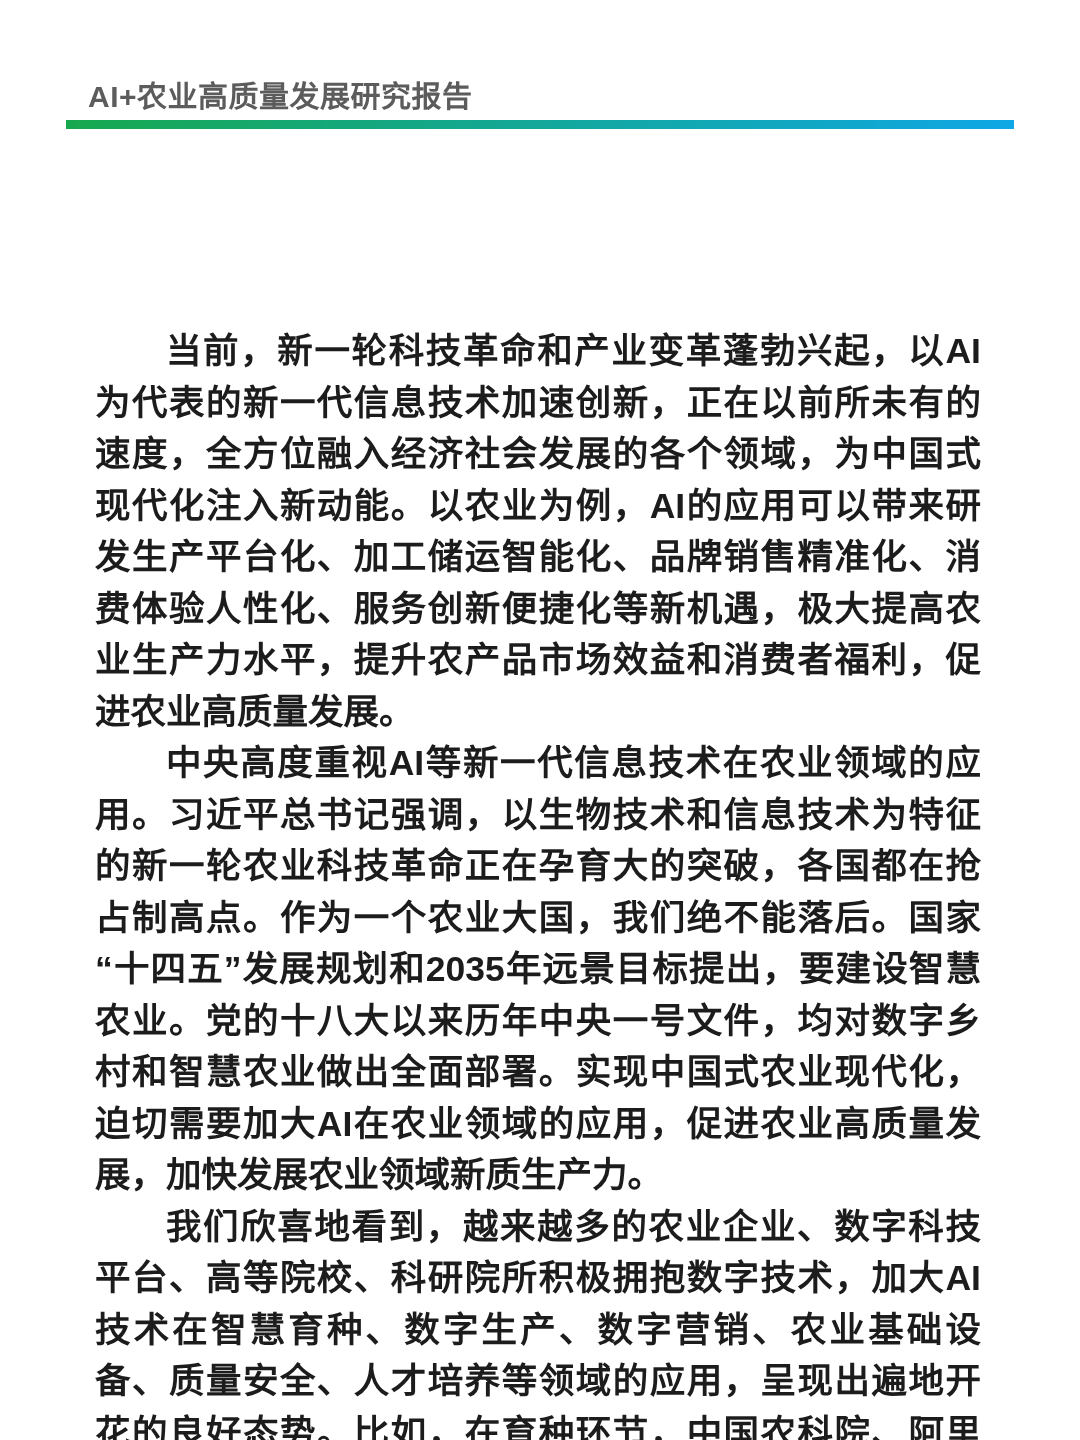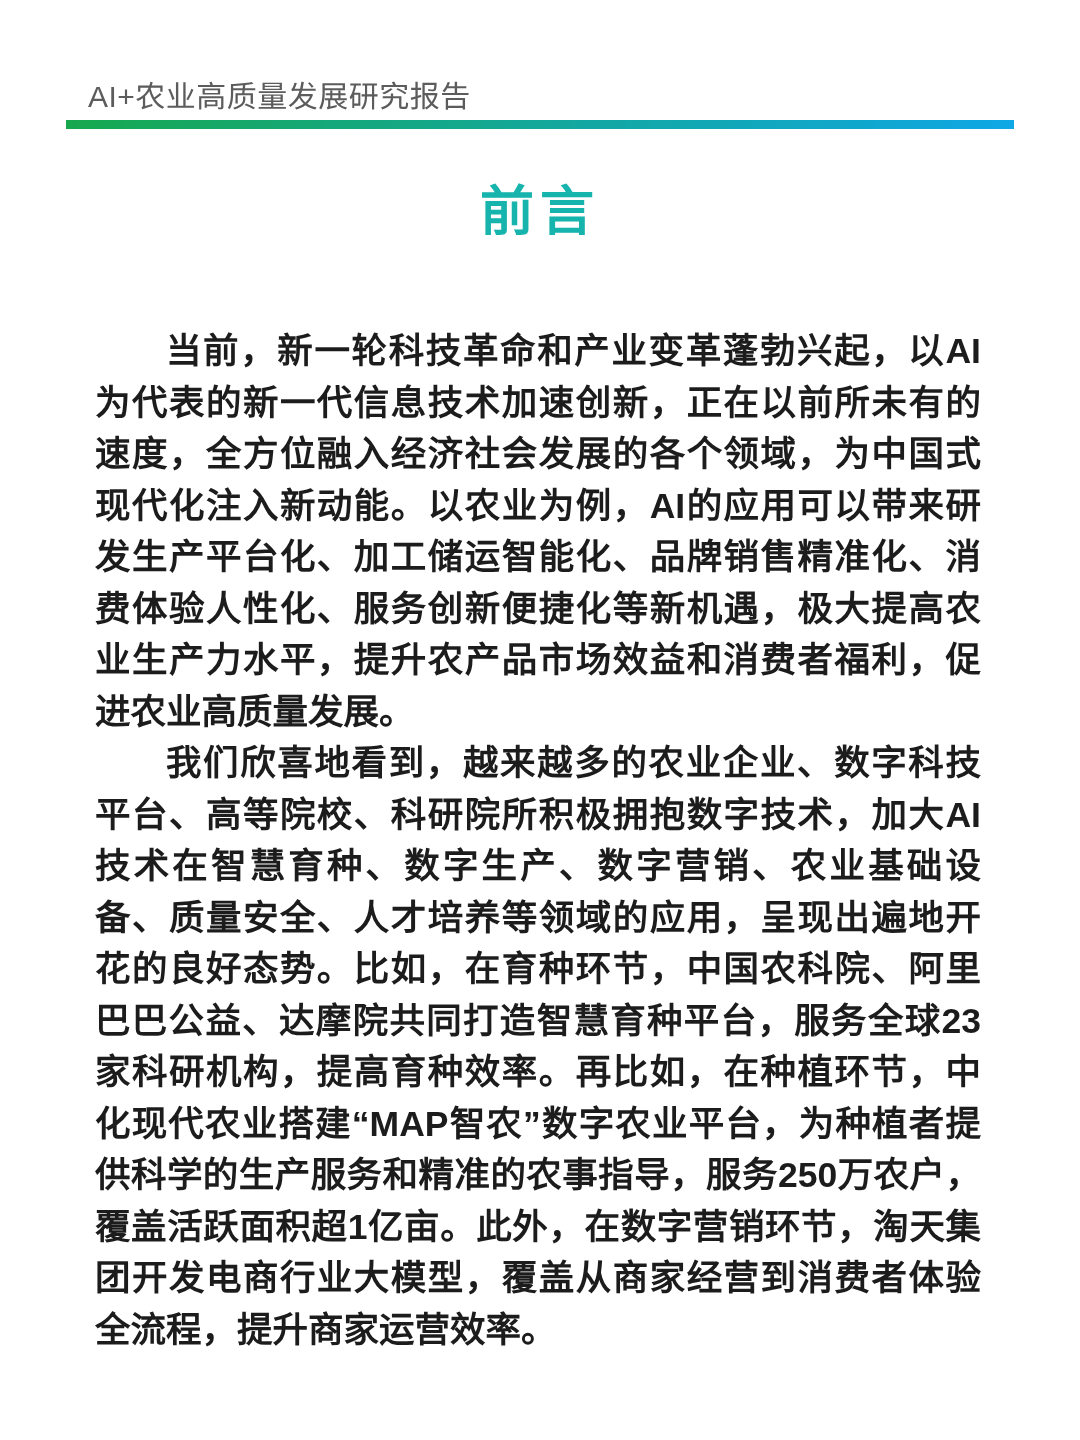--- a/index.html
+++ b/index.html
@@ -30,21 +30,21 @@
 
   .doc-header-title {
     position: absolute;
     left: 88px;
     top: 77px;
     font-size: 30px;
     line-height: 40px;
     letter-spacing: 0.5px;
     color: #5c5c5c;
     white-space: nowrap;
-    font-weight: 400;
+    font-weight: 700;
   }
 
   .header-rule {
     position: absolute;
     left: 66px;
     top: 120px;
     width: 948px;
     height: 9px;
     background: linear-gradient(to right, #17a84e 0%, #14a munch 0%, #0fa7e6 100%);
     background: linear-gradient(to right, #17a84e 0%, #0fa7e6 100%);
@@ -92,20 +92,20 @@
 </head>
 <body>
 
 <div class="page">
 
   <div class="doc-header">
     <div class="doc-header-title">AI+农业高质量发展研究报告</div>
     <div class="header-rule"></div>
   </div>
 
-  <div class="section-title">前言</div>
 
   <div class="body-copy">
     <p class="para">当前，新一轮科技革命和产业变革蓬勃兴起，以AI为代表的新一代信息技术加速创新，正在以前所未有的速度，全方位融入经济社会发展的各个领域，为中国式现代化注入新动能。以农业为例，AI的应用可以带来研发生产平台化、加工储运智能化、品牌销售精准化、消费体验人性化、服务创新便捷化等新机遇，极大提高农业生产力水平，提升农产品市场效益和消费者福利，促进农业高质量发展。</p>
+    <p class="para">中央高度重视AI等新一代信息技术在农业领域的应用。习近平总书记强调，以生物技术和信息技术为特征的新一轮农业科技革命正在孕育大的突破，各国都在抢占制高点。作为一个农业大国，我们绝不能落后。国家“十四五”发展规划和2035年远景目标提出，要建设智慧农业。党的十八大以来历年中央一号文件，均对数字乡村和智慧农业做出全面部署。实现中国式农业现代化，迫切需要加大AI在农业领域的应用，促进农业高质量发展，加快发展农业领域新质生产力。</p>
     <p class="para">我们欣喜地看到，越来越多的农业企业、数字科技平台、高等院校、科研院所积极拥抱数字技术，加大AI技术在智慧育种、数字生产、数字营销、农业基础设备、质量安全、人才培养等领域的应用，呈现出遍地开花的良好态势。比如，在育种环节，中国农科院、阿里巴巴公益、达摩院共同打造智慧育种平台，服务全球23家科研机构，提高育种效率。再比如，在种植环节，中化现代农业搭建“MAP智农”数字农业平台，为种植者提供科学的生产服务和精准的农事指导，服务250万农户，覆盖活跃面积超1亿亩。此外，在数字营销环节，淘天集团开发电商行业大模型，覆盖从商家经营到消费者体验全流程，提升商家运营效率。</p>
   </div>
 
 </div>
 
 </body></html>

